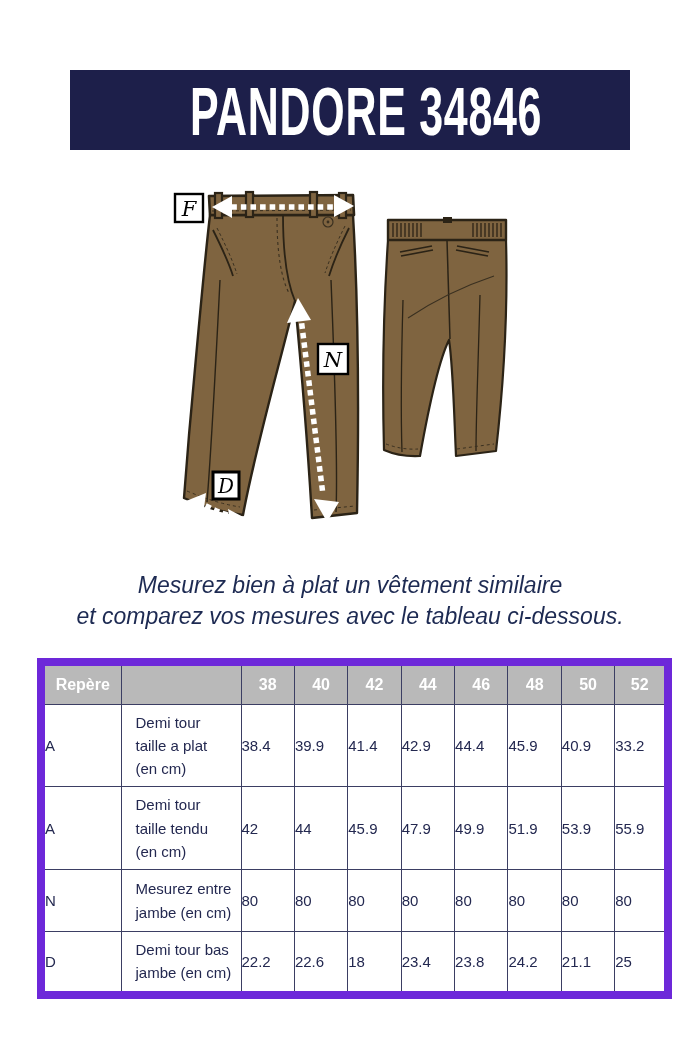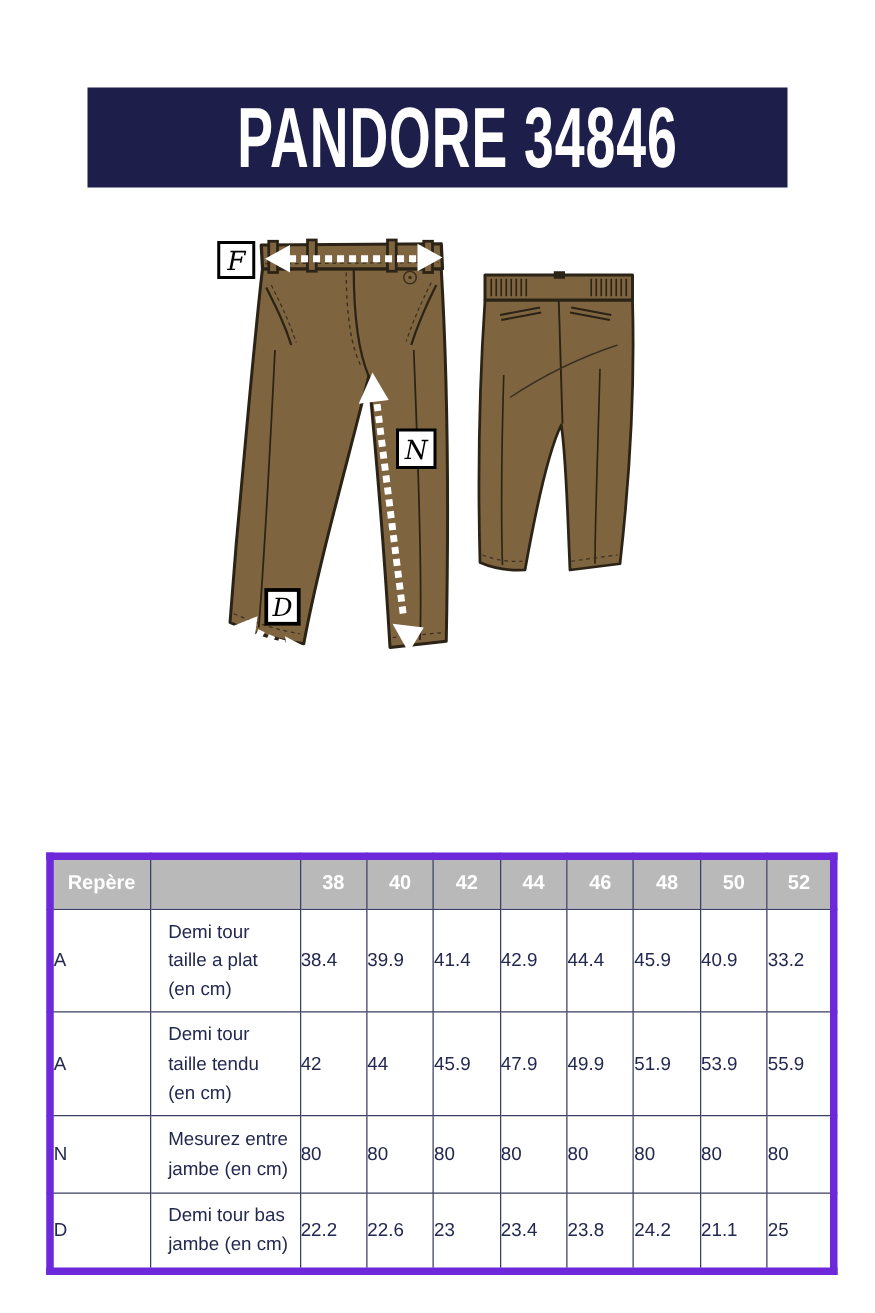--- a/index.html
+++ b/index.html
@@ -11,23 +11,23 @@
   .banner-text { color:#ffffff; font-weight:bold; font-size:58px; white-space:nowrap;
                  transform:scale(0.74,1.18); letter-spacing:1px;
                  font-family:"Liberation Sans",sans-serif; }
 
   .diagram { position:absolute; left:160px; top:180px; width:412px; height:366px; }
 
   .instructions { position:absolute; left:0; top:570px; width:700px; text-align:center;
                   font-style:italic; font-size:23px; line-height:31px; color:#1d2a52;
                   font-weight:500; font-family:"Liberation Sans",sans-serif; }
 
-  table.size-table { position:absolute; left:37px; top:682px; width:627px;
+  table.size-table { position:absolute; left:37px; top:658px; width:627px;
                      border-collapse:collapse; table-layout:fixed;
-                     border:6px solid #6d28d9; }
+                     border:8px solid #6d28d9; }
   table.size-table th, table.size-table td { border:1.5px solid #3b3e63; }
   table.size-table th { background:#b9b9b9; color:#ffffff; font-weight:bold;
                         font-size:16px; height:42px; text-align:center; }
   table.size-table td { background:#ffffff; color:#232850; font-size:15px;
                         text-align:left; vertical-align:middle; }
   td.label-cell { text-align:left; padding:6px 8px 6px 14px; font-size:14.5px; line-height:1.55; }
   tr.row-tall  { height:78px; }
   tr.row-short { height:62px; }
 </style>
 </head>
@@ -139,20 +139,24 @@
         <rect x="158" y="164" width="30" height="30" fill="#ffffff" stroke="#000000" stroke-width="2.4"></rect>
         <text x="173" y="187" text-anchor="middle" font-size="21" font-style="italic" font-family="DejaVu Serif, serif" fill="#000000">N</text>
       </g>
       <g>
         <rect x="53" y="292" width="26" height="27" fill="#ffffff" stroke="#000000" stroke-width="3"></rect>
         <text x="66" y="313" text-anchor="middle" font-size="20" font-style="italic" font-family="DejaVu Serif, serif" fill="#000000">D</text>
       </g>
     </svg>
   </div>
 
+  <p class="instructions">
+    <span>Mesurez bien à plat un vêtement similaire</span><br>
+    <span>et comparez vos mesures avec le tableau ci-dessous.</span>
+  </p>
 
   <table class="size-table">
     <colgroup>
       <col style="width:80px">
         <col style="width:120px">
       <col span="8" style="width:53.4px">
     </colgroup>
     <thead>
       <tr>
         <th>Repère</th>
@@ -202,21 +206,21 @@
         <td>80</td>
         <td>80</td>
         <td>80</td>
         <td>80</td>
       </tr>
       <tr class="row-short">
         <td>D</td>
         <td class="label-cell">Demi tour bas jambe (en cm)</td>
         <td>22.2</td>
         <td>22.6</td>
-        <td>23</td>
+        <td>18</td>
         <td>23.4</td>
         <td>23.8</td>
         <td>24.2</td>
         <td>21.1</td>
         <td>25</td>
       </tr>
     </tbody>
   </table>
 
 </div>

